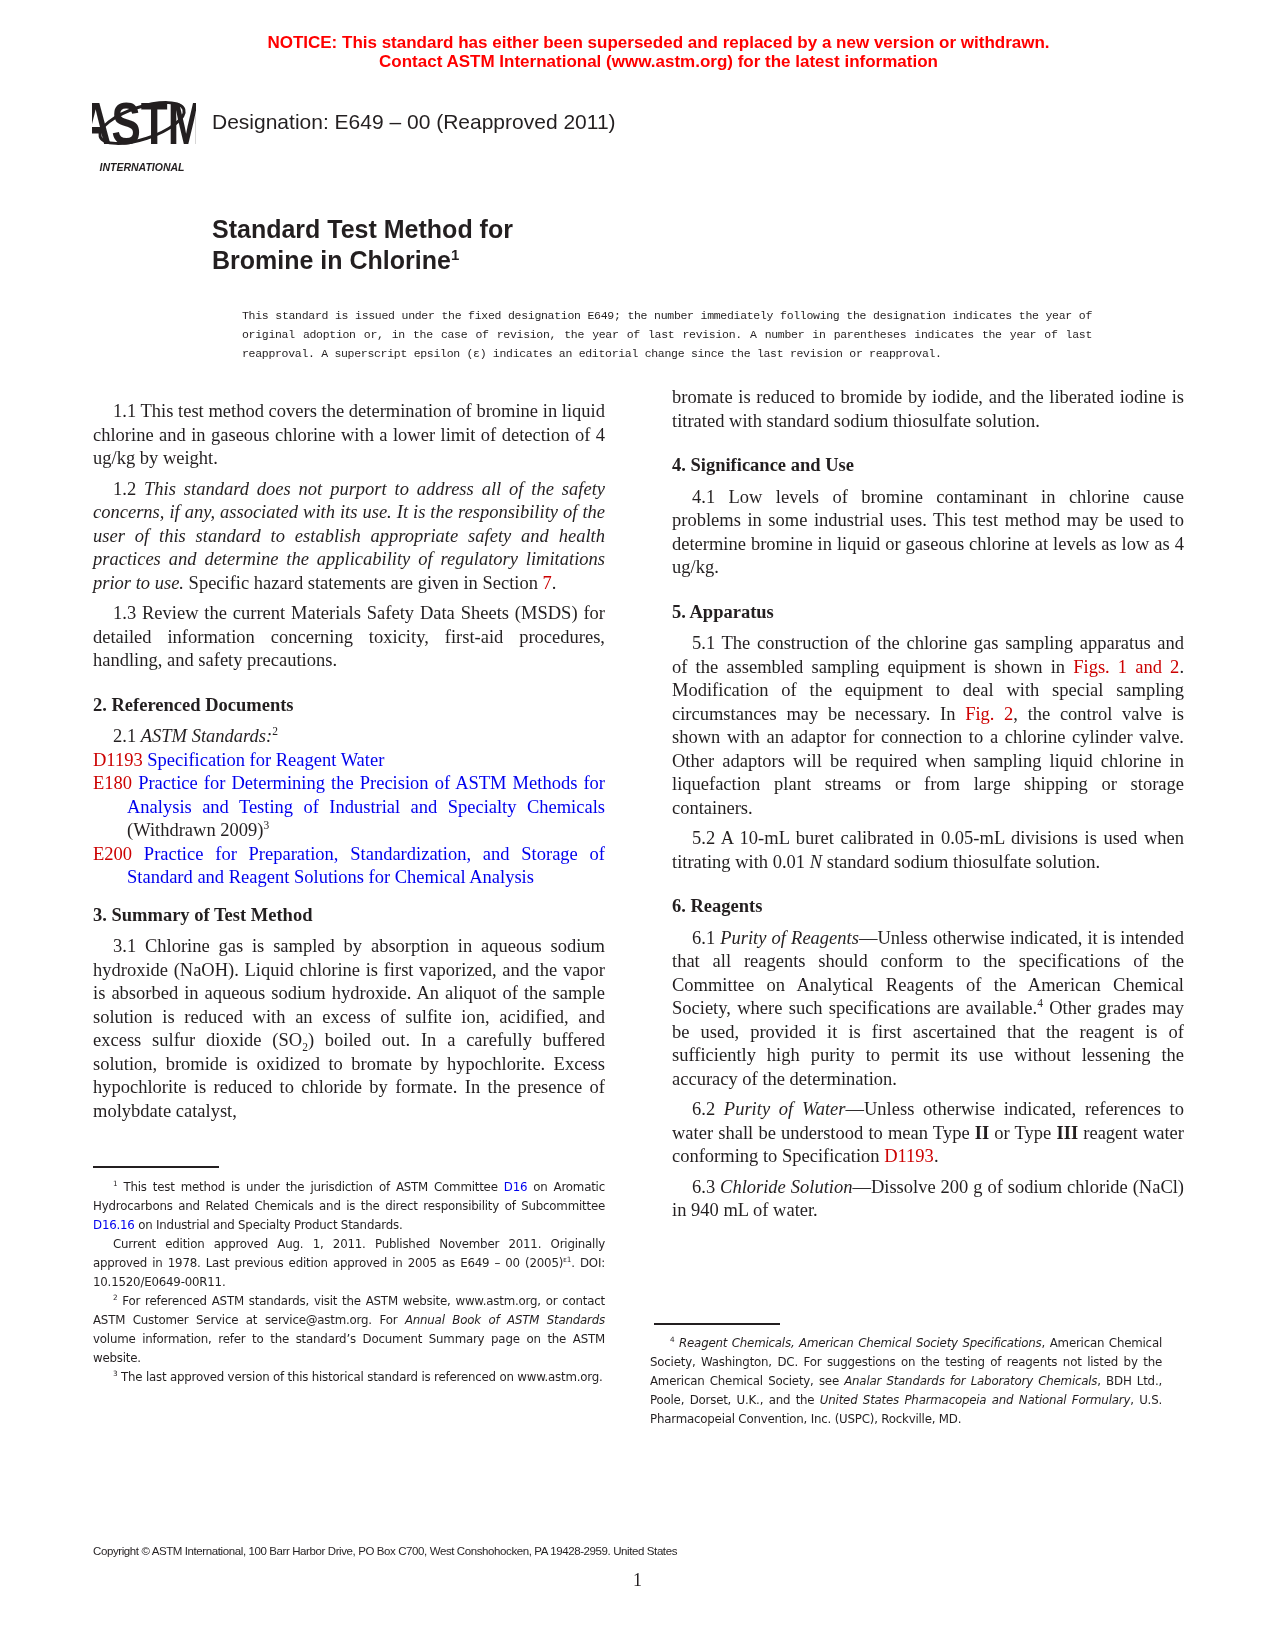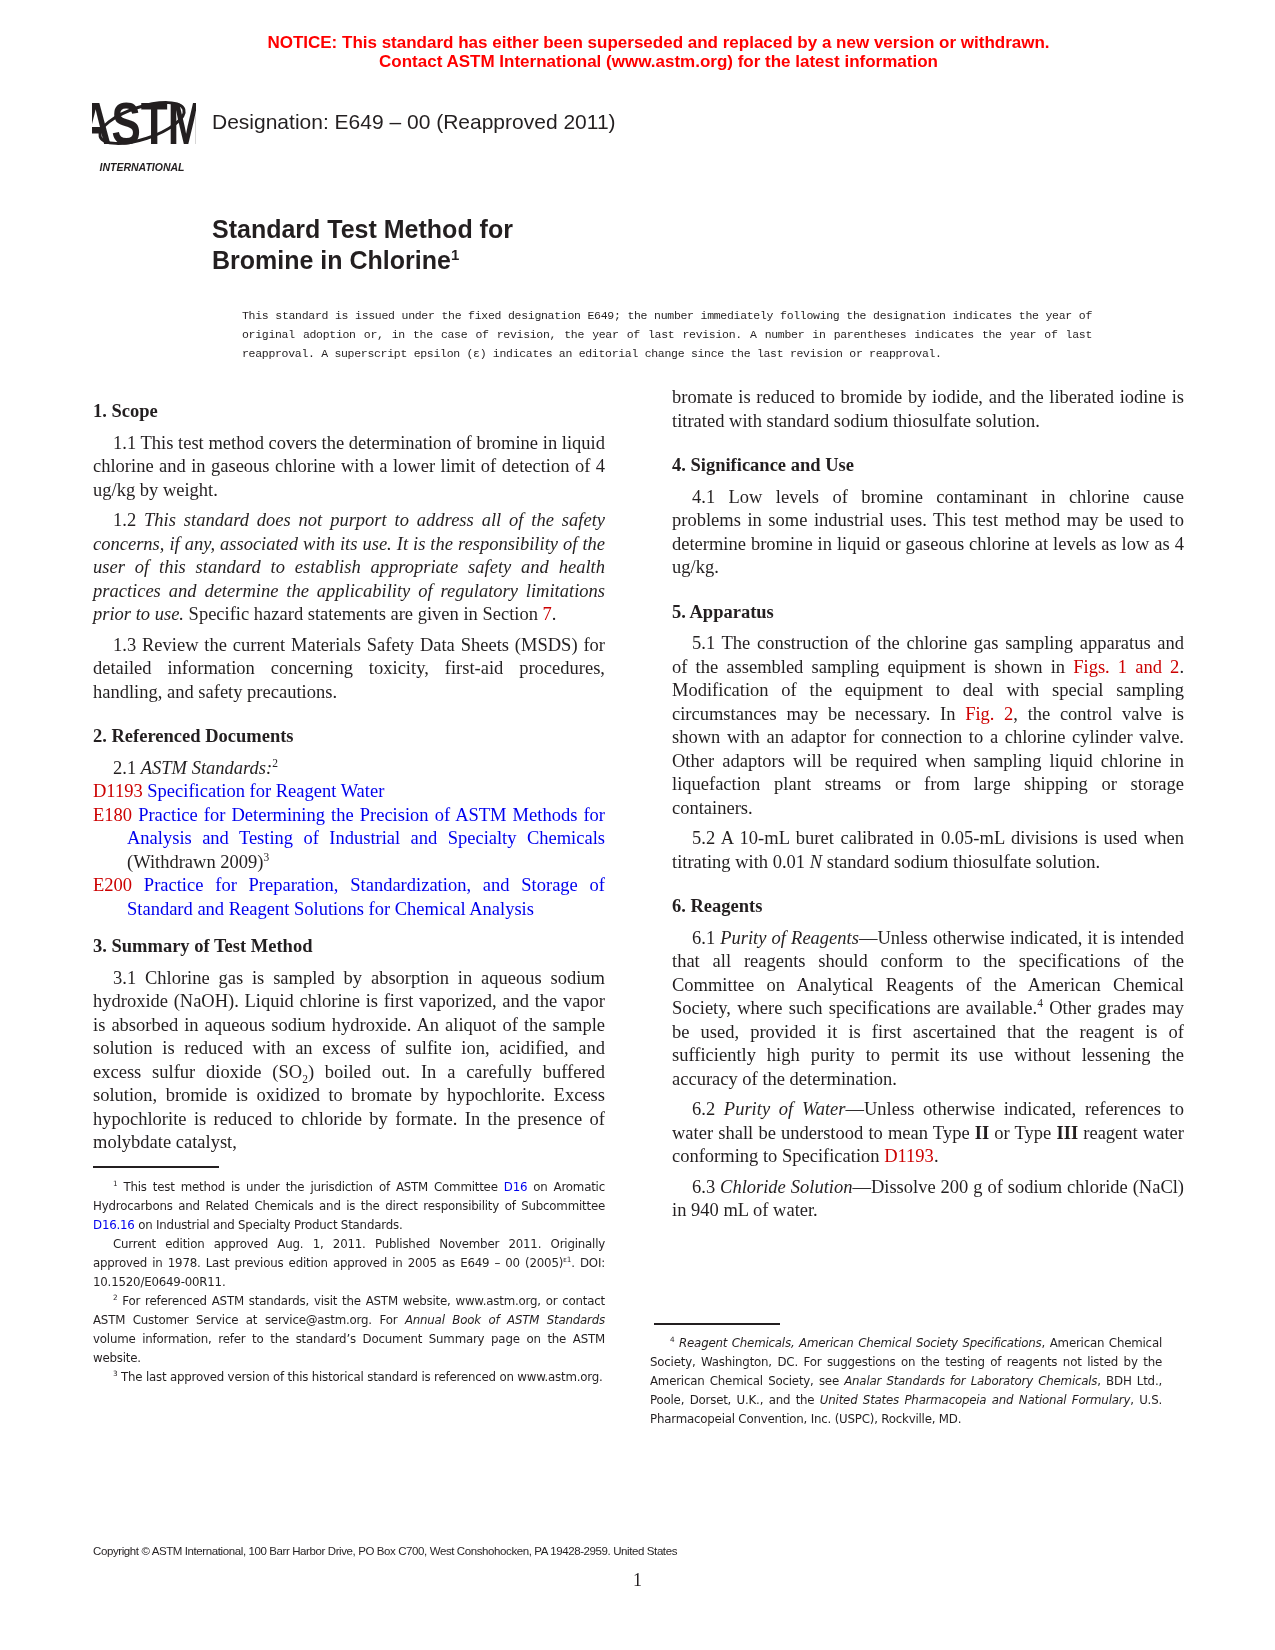--- a/index.html
+++ b/index.html
@@ -56,21 +56,20 @@
 <div class="designation">Designation: E649 – 00 (Reapproved 2011)</div>
 
 <div class="title">
   <div>Standard Test Method for</div>
   <div><span>Bromine in Chlorine</span><sup>1</sup></div>
 </div>
 
 <div class="issued">This standard is issued under the fixed designation E649; the number immediately following the designation indicates the year of original adoption or, in the case of revision, the year of last revision. A number in parentheses indicates the year of last reapproval. A superscript epsilon (ε) indicates an editorial change since the last revision or reapproval.</div>
 
 <div class="col left">
-  <h2>1.  Scope</h2>
   <p>1.1  This test method covers the determination of bromine in liquid chlorine and in gaseous chlorine with a lower limit of detection of 4 ug/kg by weight.</p>
   <p><span>1.2 </span><i>This standard does not purport to address all of the safety concerns, if any, associated with its use. It is the responsibility of the user of this standard to establish appropriate safety and health practices and determine the applicability of regulatory limitations prior to use.</i><span> Specific hazard statements are given in Section </span><span class="red">7</span><span>.</span></p>
   <p>1.3 Review the current Materials Safety Data Sheets (MSDS) for detailed information concerning toxicity, first-aid procedures, handling, and safety precautions.</p>
   <div class="gap"></div>
   <h2>2.  Referenced Documents</h2>
   <p style="margin-bottom:0"><span>2.1 </span><i>ASTM Standards:</i><sup>2</sup></p>
   <div class="ref"><span class="code">D1193</span> <span class="rtitle">Specification for Reagent Water</span></div>
   <div class="ref"><span class="code">E180</span> <span class="rtitle">Practice for Determining the Precision of ASTM Methods for Analysis and Testing of Industrial and Specialty Chemicals</span><span> (Withdrawn 2009)</span><sup>3</sup></div>
   <div class="ref"><span class="code">E200</span> <span class="rtitle">Practice for Preparation, Standardization, and Storage of Standard and Reagent Solutions for Chemical Analysis</span></div>
   <div class="gap"></div>

